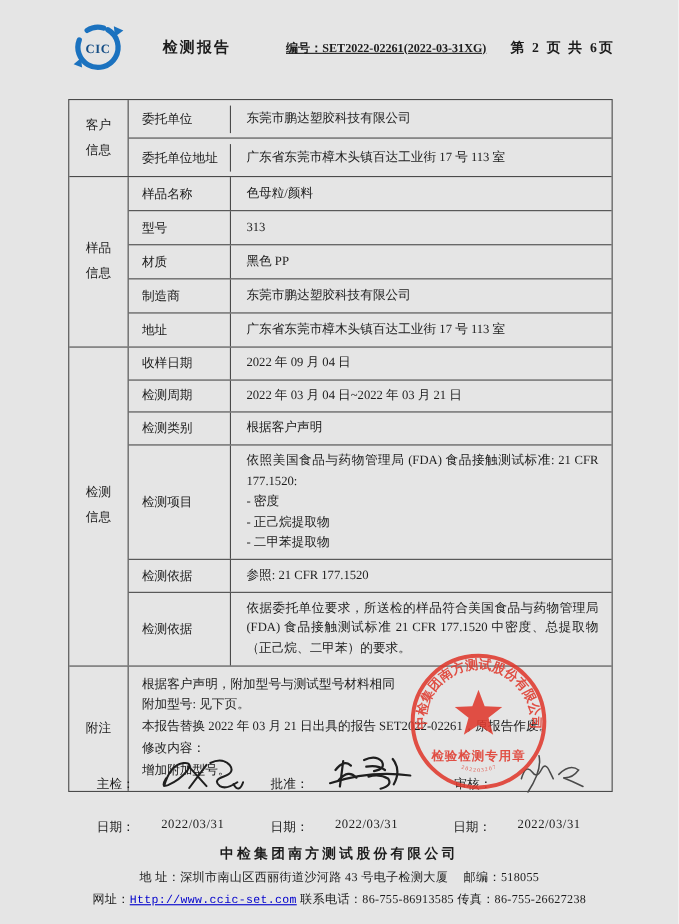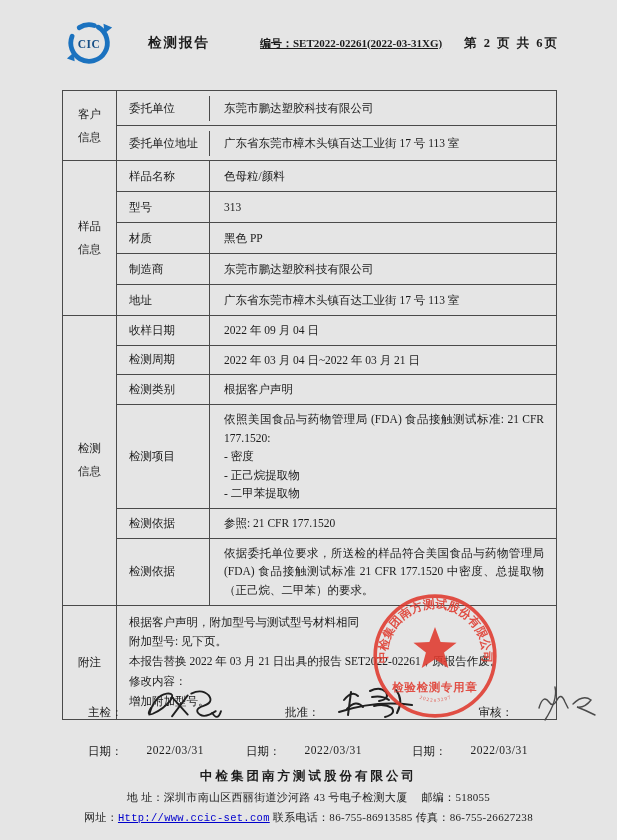--- a/index.html
+++ b/index.html
@@ -55,21 +55,21 @@
   .note-cell{
     flex:1;padding:7px 14px 8px 12px;
     white-space:pre-line;line-height:1.72;
     text-align:justify;
   }
   
   .sig-area{
     position:absolute;left:62px;top:676px;width:495px;height:92px;
     font-size:11.5px;
   }
-  .sig-row{display:flex;align-items:flex-end;height:52px;gap:39px;}
+  .sig-row{display:flex;align-items:flex-end;height:52px;}
   .sig-col{display:flex;align-items:flex-end;}
   .sig-col.c1{width:162px;}
   .sig-col.c2{width:166px;}
   .sig-col.c3{flex:1;}
   .sig-label{padding-left:26px;white-space:nowrap;padding-bottom:8px;}
   .sig-col.c2 .sig-label,.sig-col.c3 .sig-label{padding-left:22px;}
   .sig-svg{margin-left:14px;}
   .date-row{display:flex;margin-top:16px;}
   .date-col{display:flex;}
   .date-col.c1{width:162px;}

